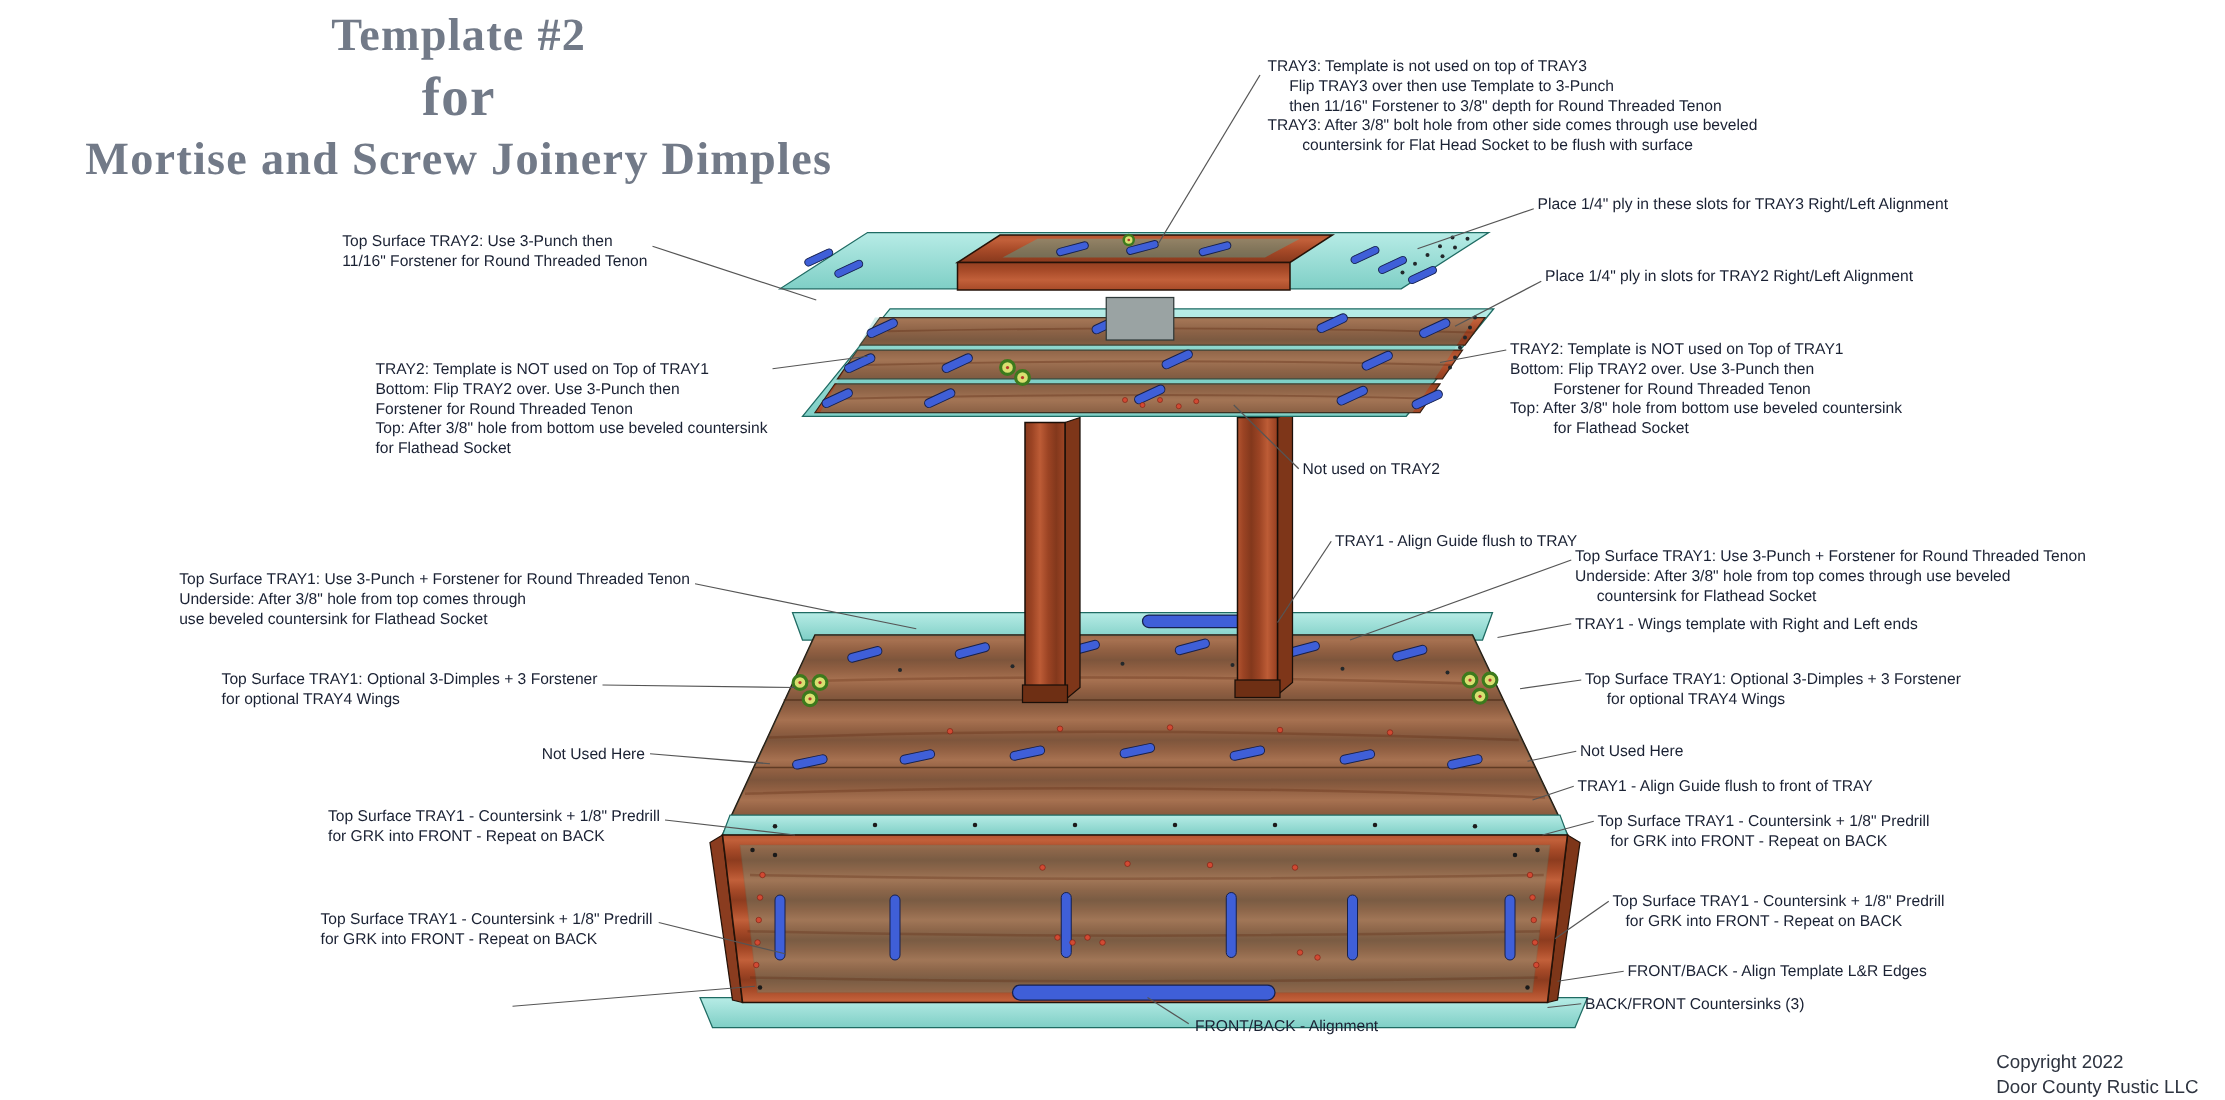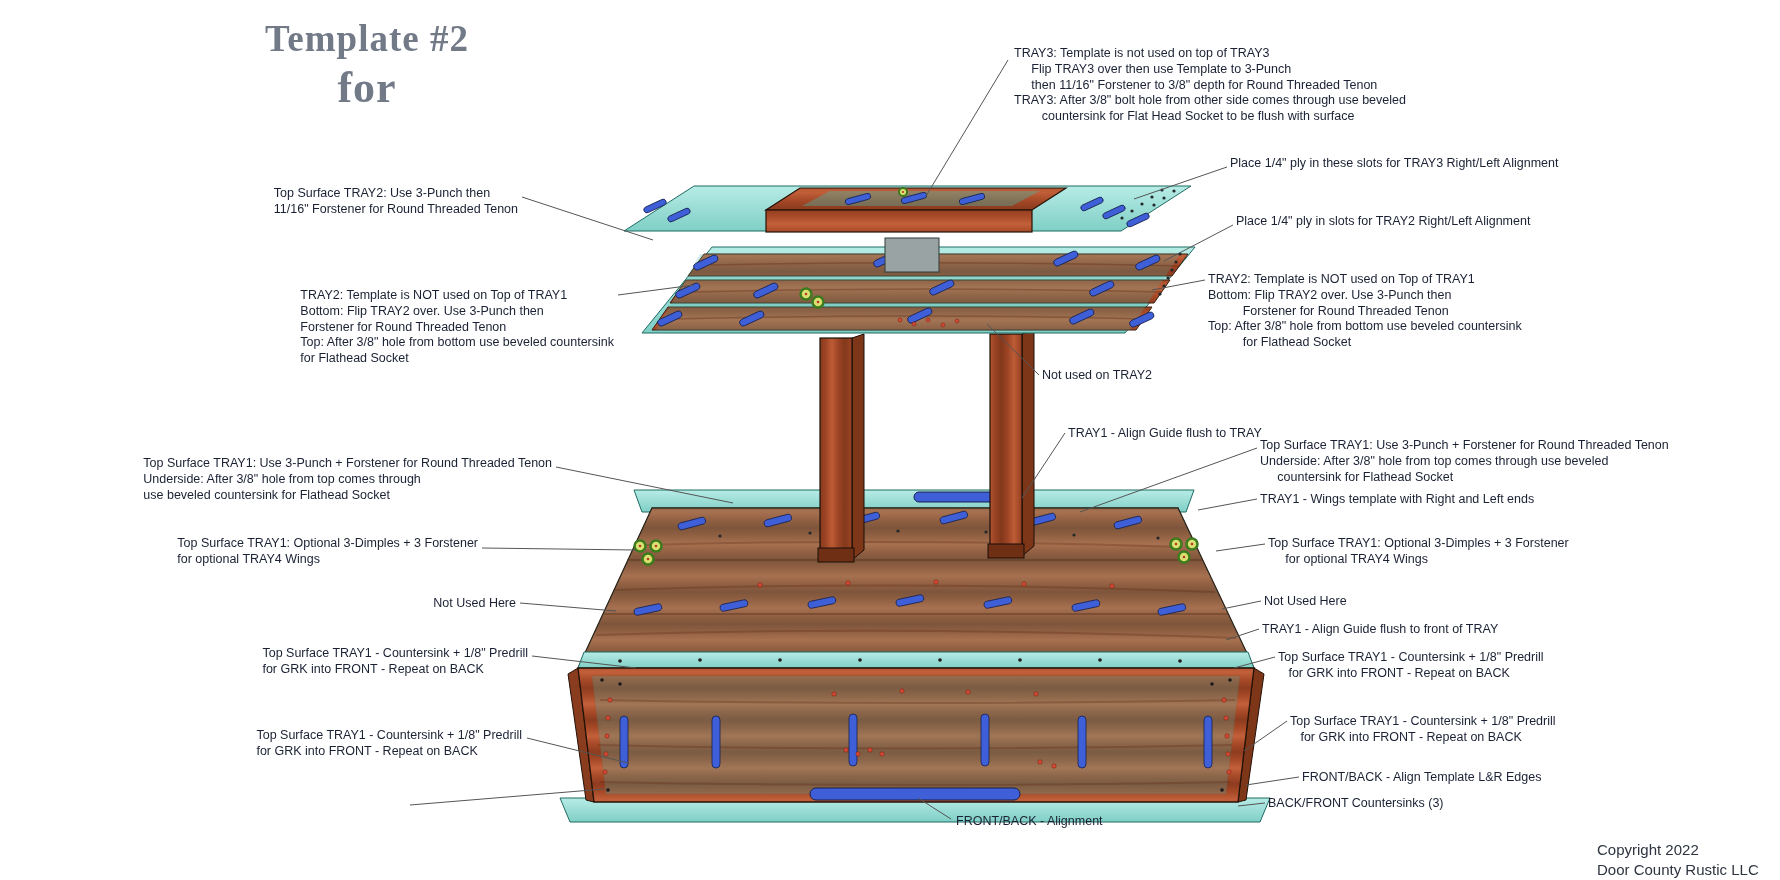--- a/index.html
+++ b/index.html
@@ -1,21 +1,21 @@
 <!DOCTYPE html>
 <html><head>
 <meta charset="utf-8">
 <style>
   html,body{margin:0;padding:0;background:#ffffff;}
   .canvas{position:relative;width:1780px;height:880px;background:#ffffff;overflow:hidden;
           font-family:"Liberation Sans",sans-serif;}
   svg.scene{position:absolute;left:0;top:0;}
   .ann{position:absolute;font-size:12.5px;line-height:1.26;color:#1a2133;white-space:pre;}
   .ann.r{text-align:left;}
-  .title{position:absolute;left:14px;top:16px;width:706px;text-align:center;
+  .title{position:absolute;left:14px;top:6px;width:706px;text-align:center;
          font-family:"Liberation Serif",serif;font-weight:bold;color:#727a88;letter-spacing:1px;}
   .title .t1{font-size:37px;line-height:1.25;}
   .title .t2{font-size:44px;line-height:1.2;}
   .title .t3{font-size:37px;line-height:1.25;}
   .copyright{position:absolute;left:1597px;top:840px;font-size:15px;line-height:1.35;color:#2e3440;}
 </style>
 </head>
 <body>
 
 <div class="canvas">
@@ -290,20 +290,21 @@
       <line x1="1287" y1="721" x2="1244" y2="751"></line>
       <line x1="1299" y1="777" x2="1246" y2="785"></line>
       <line x1="1265" y1="803" x2="1238" y2="806"></line>
       <line x1="951" y1="819" x2="918" y2="798"></line>
     </g>
   </svg>
 
   <div class="title">
     <div class="t1">Template #2</div>
     <div class="t2">for</div>
+    <div class="t3">Mortise and Screw Joinery Dimples</div>
   </div>
 
   <div class="ann" style="left:1014px; top:46px">TRAY3: Template is not used on top of TRAY3
      Flip TRAY3 over then use Template to 3-Punch
      then 11/16" Forstener to 3/8" depth for Round Threaded Tenon
 TRAY3: After 3/8" bolt hole from other side comes through use beveled
         countersink for Flat Head Socket to be flush with surface</div>
 
   <div class="ann r" style="right:1262px; top:186px">Top Surface TRAY2: Use 3-Punch then
 11/16" Forstener for Round Threaded Tenon</div>

